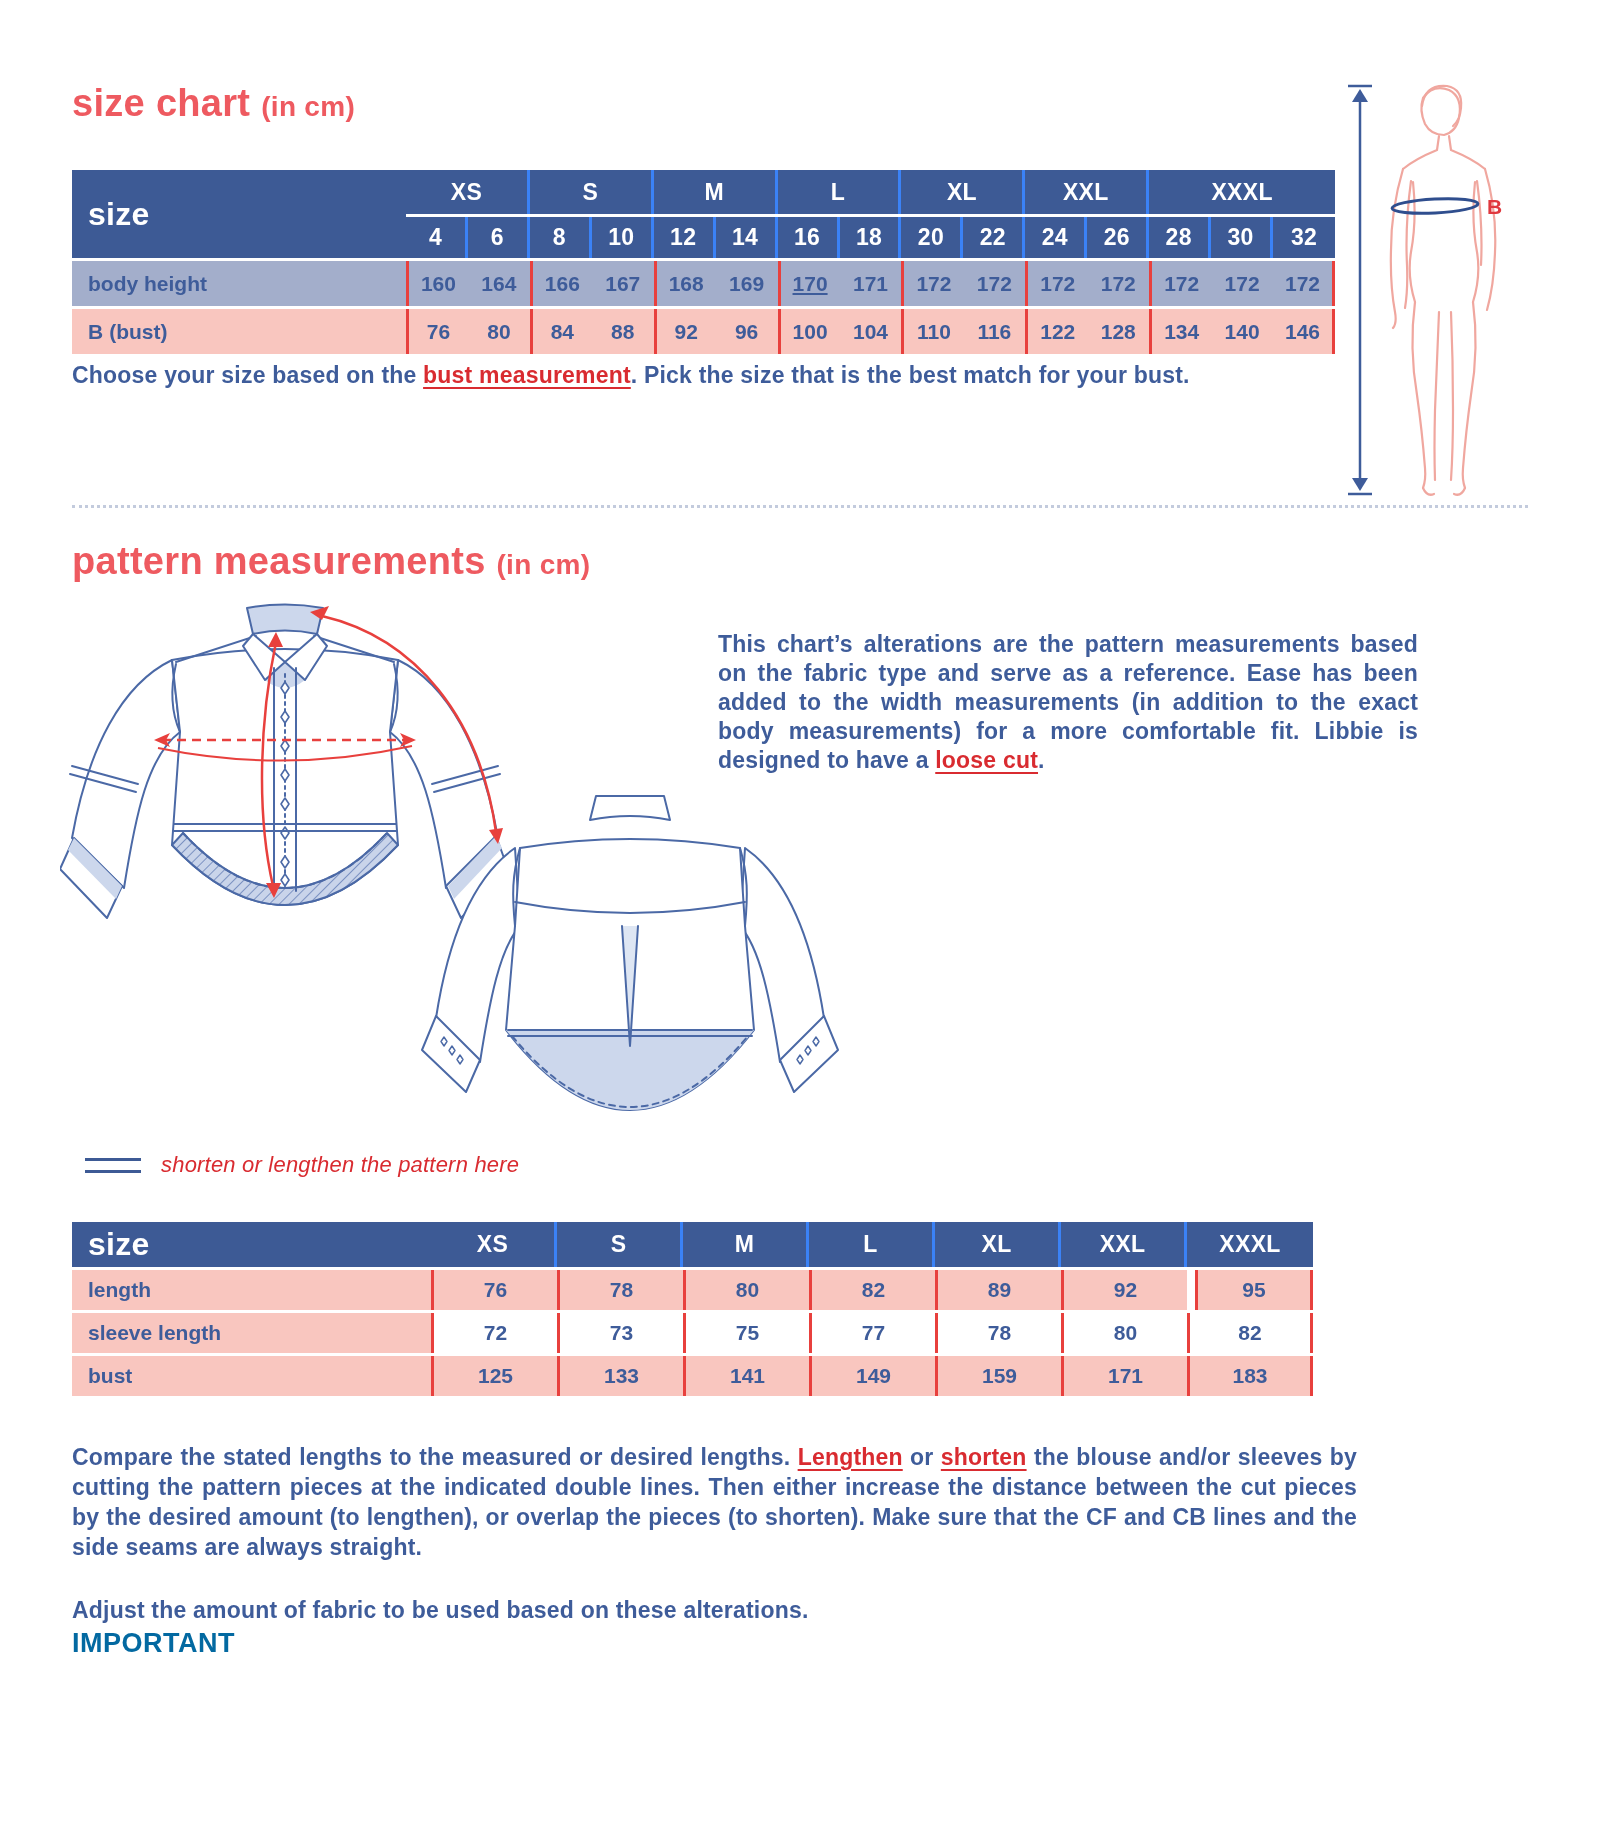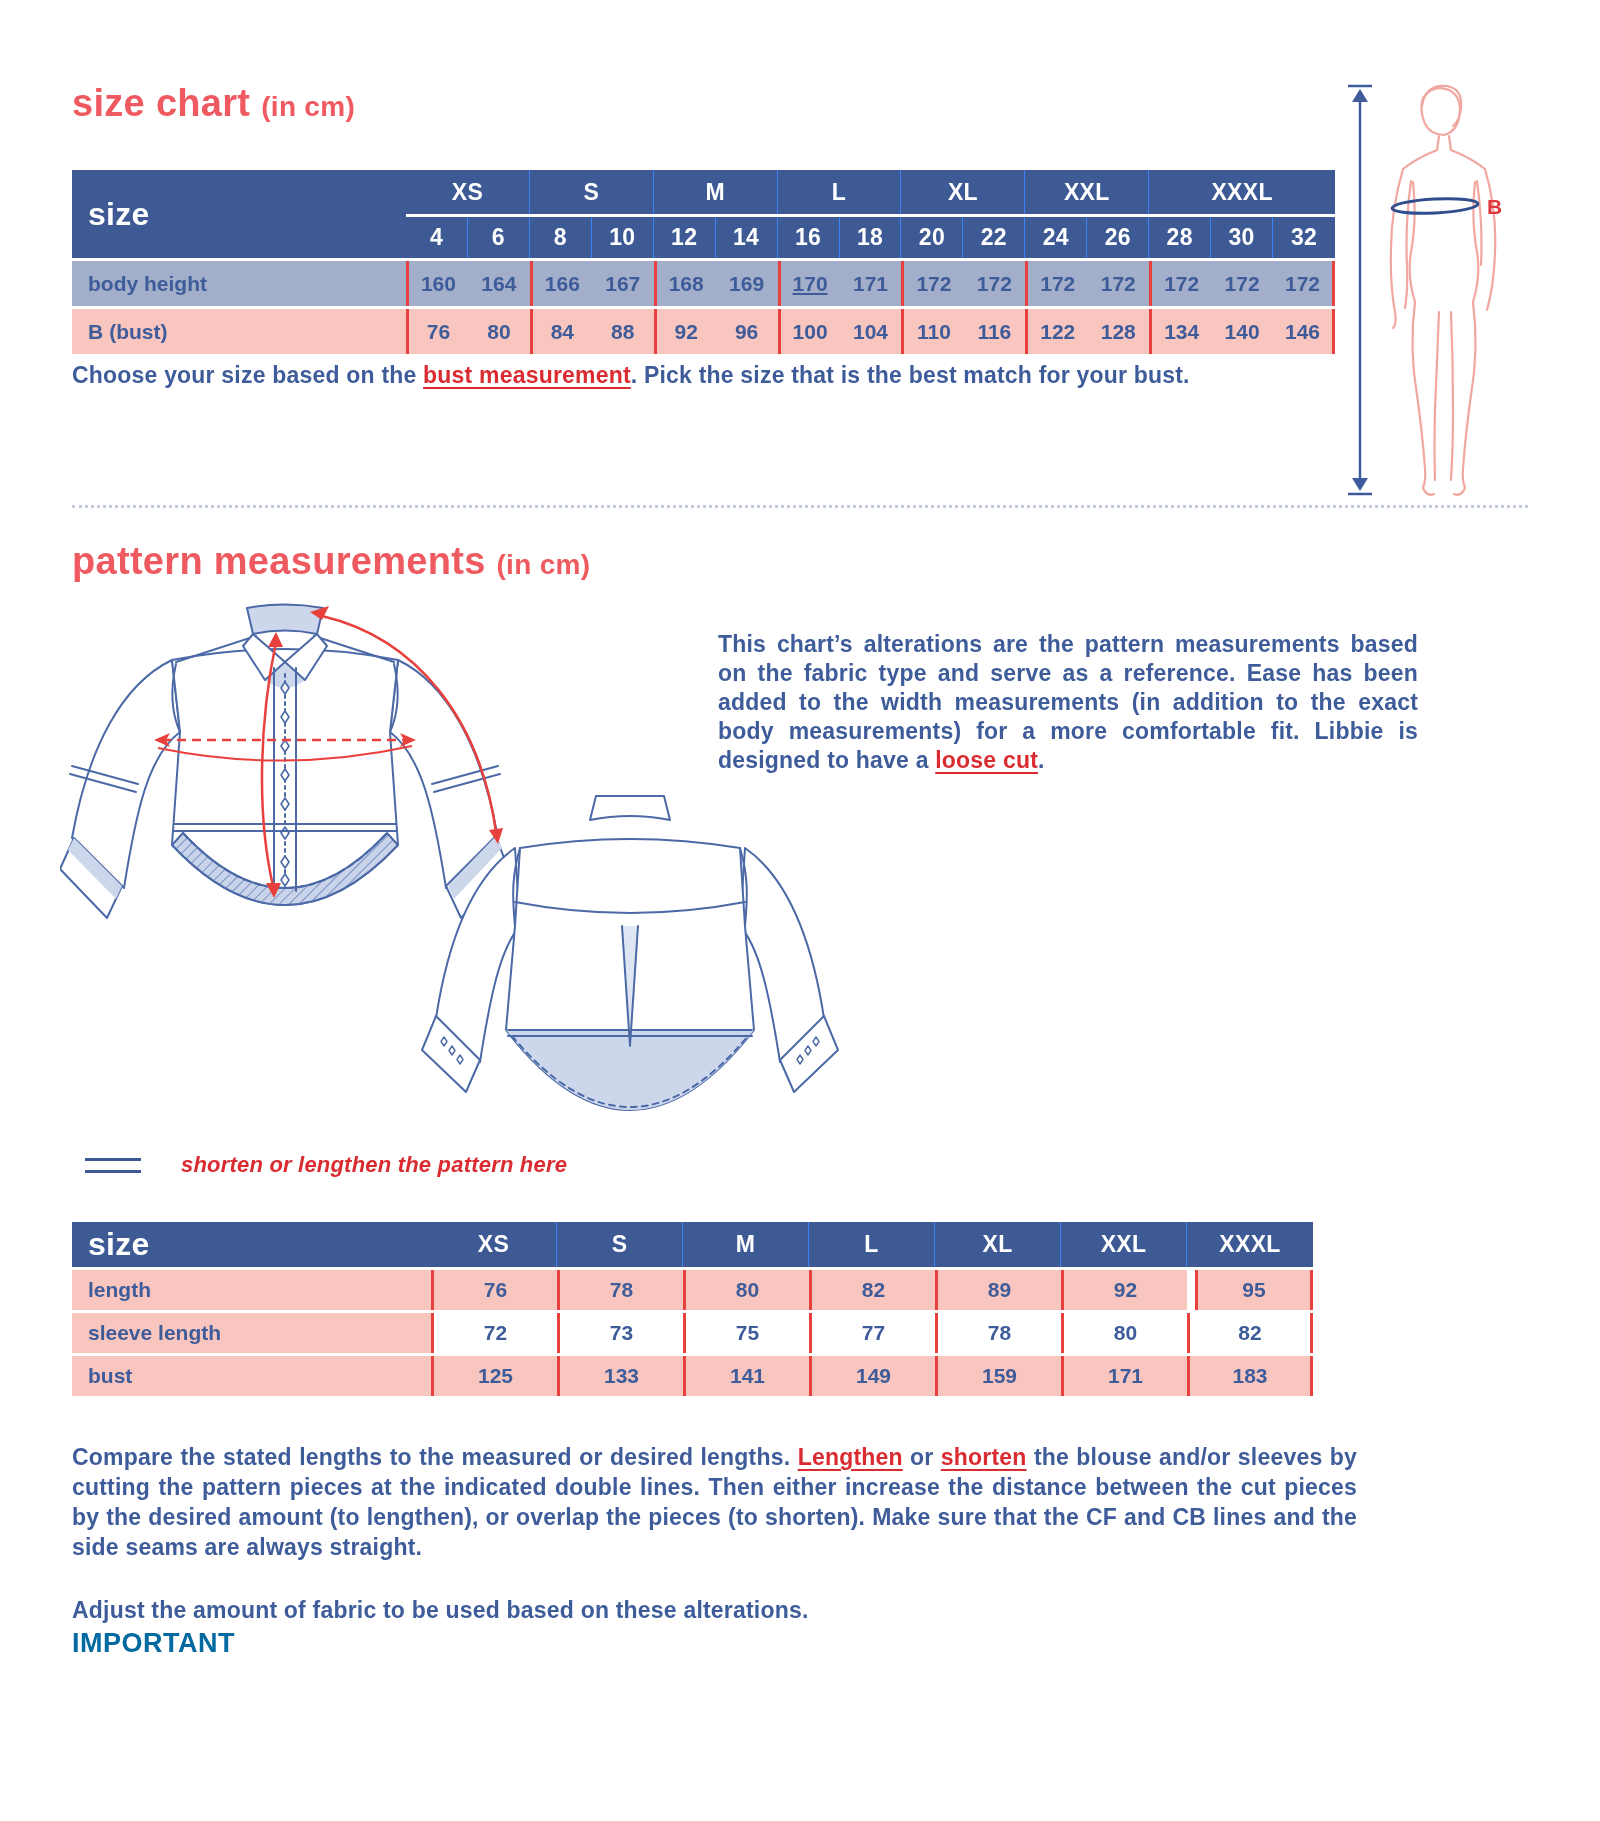--- a/index.html
+++ b/index.html
@@ -10,42 +10,42 @@
   .sec-title .unit{font-size:28px;font-weight:800;}
   
   .grid1{display:grid;grid-template-columns:334px repeat(15,1fr);
          grid-template-rows:44px 41px 45px 45px;row-gap:3px;width:1263px;}
   
   .grid2{display:grid;grid-template-columns:359px repeat(7,1fr);
          grid-template-rows:45px 40px 40px 40px;row-gap:3px;width:1241px;}
   .hcell{background:#3d5a95;color:#fff;display:flex;align-items:center;justify-content:center;
          font-weight:800;font-size:23px;letter-spacing:.3px;box-sizing:border-box;}
   .corner{justify-content:flex-start;padding-left:16px;font-size:32px;}
-  .wsep{border-right:1px solid #3b82f6;}
+  .wsep{border-right:3px solid #3b82f6;}
   .lab{display:flex;align-items:center;padding-left:16px;font-size:21px;font-weight:600;
        color:#3e5c9a;box-sizing:border-box;}
   .lab b{font-weight:800;margin-right:6px;}
   .vcell{display:flex;align-items:center;justify-content:center;font-weight:700;font-size:21px;
          color:#3e5c9a;box-sizing:border-box;}
   .bg-muted{background:#a3aecb;}
   .bg-pink{background:#f9c6bf;}
   .bg-white{background:#ffffff;}
   .redl{border-left:3px solid #e8403d;}
   .redr{border-right:3px solid #e8403d;}
   
   .note{margin:0;color:#3e5c9a;font-size:23px;font-weight:600;letter-spacing:.2px;}
   .caption{line-height:30px;}
   .ease-note{width:700px;line-height:29px;text-align:justify;}
   .compare-note{width:1285px;line-height:30px;text-align:justify;}
   .seg-red{color:#d92b30;font-weight:700;text-decoration:underline;
            text-decoration-thickness:2px;text-underline-offset:4px;}
   .divider{border-top:3px dotted #c3cbdd;height:0;width:1456px;}
   .legend-row{display:flex;align-items:center;}
   .legend-lines{width:56px;height:9px;border-top:3px solid #3d5a95;border-bottom:3px solid #3d5a95;}
-  .legend-text{margin-left:40px;color:#d92b30;font-style:italic;font-weight:700;font-size:22px;letter-spacing:.2px;}
+  .legend-text{margin-left:20px;color:#d92b30;font-style:italic;font-weight:400;font-size:22px;letter-spacing:.2px;}
   .important-title{margin:0;color:#0369a1;font-size:27px;font-weight:800;letter-spacing:.5px;}
 </style>
 </head>
 <body>
 
 <div class="page">
 
   <h1 class="sec-title abs" style="left:72px;top:82px;"><span>size chart</span> <span class="unit">(in cm)</span></h1>
 
   <div id="size-table" class="grid1 abs" style="left:72px;top:170px;">

